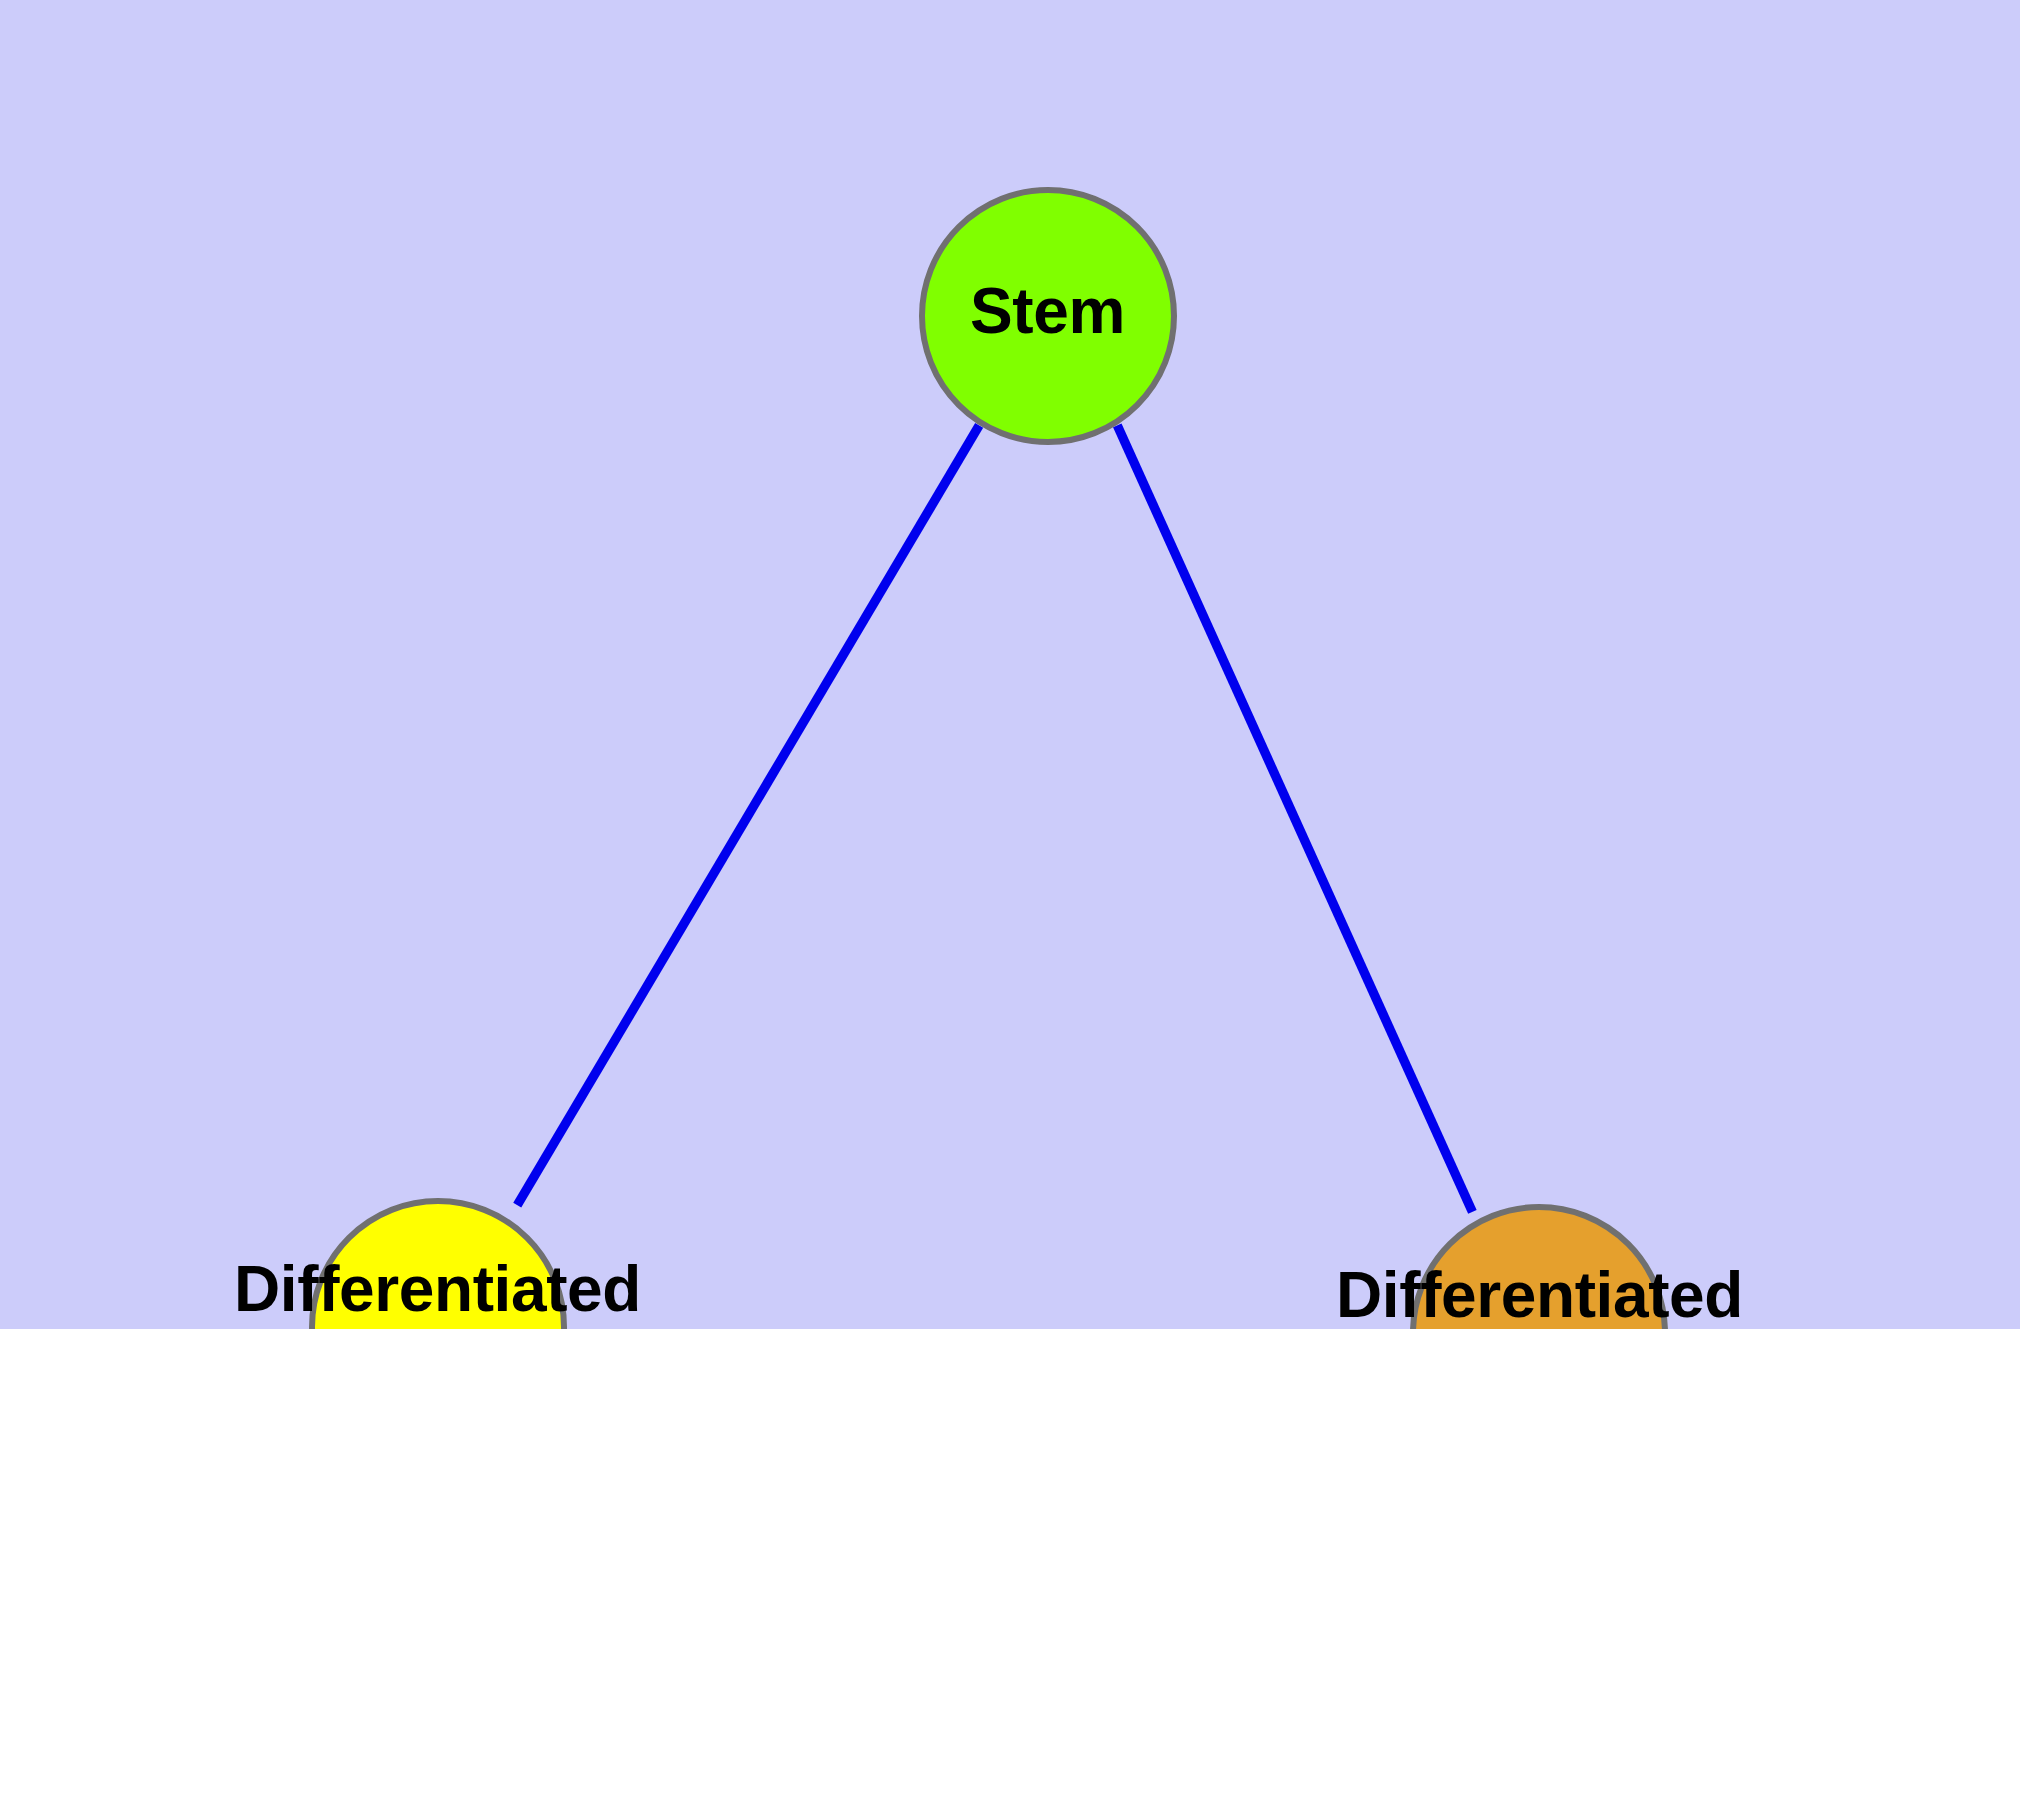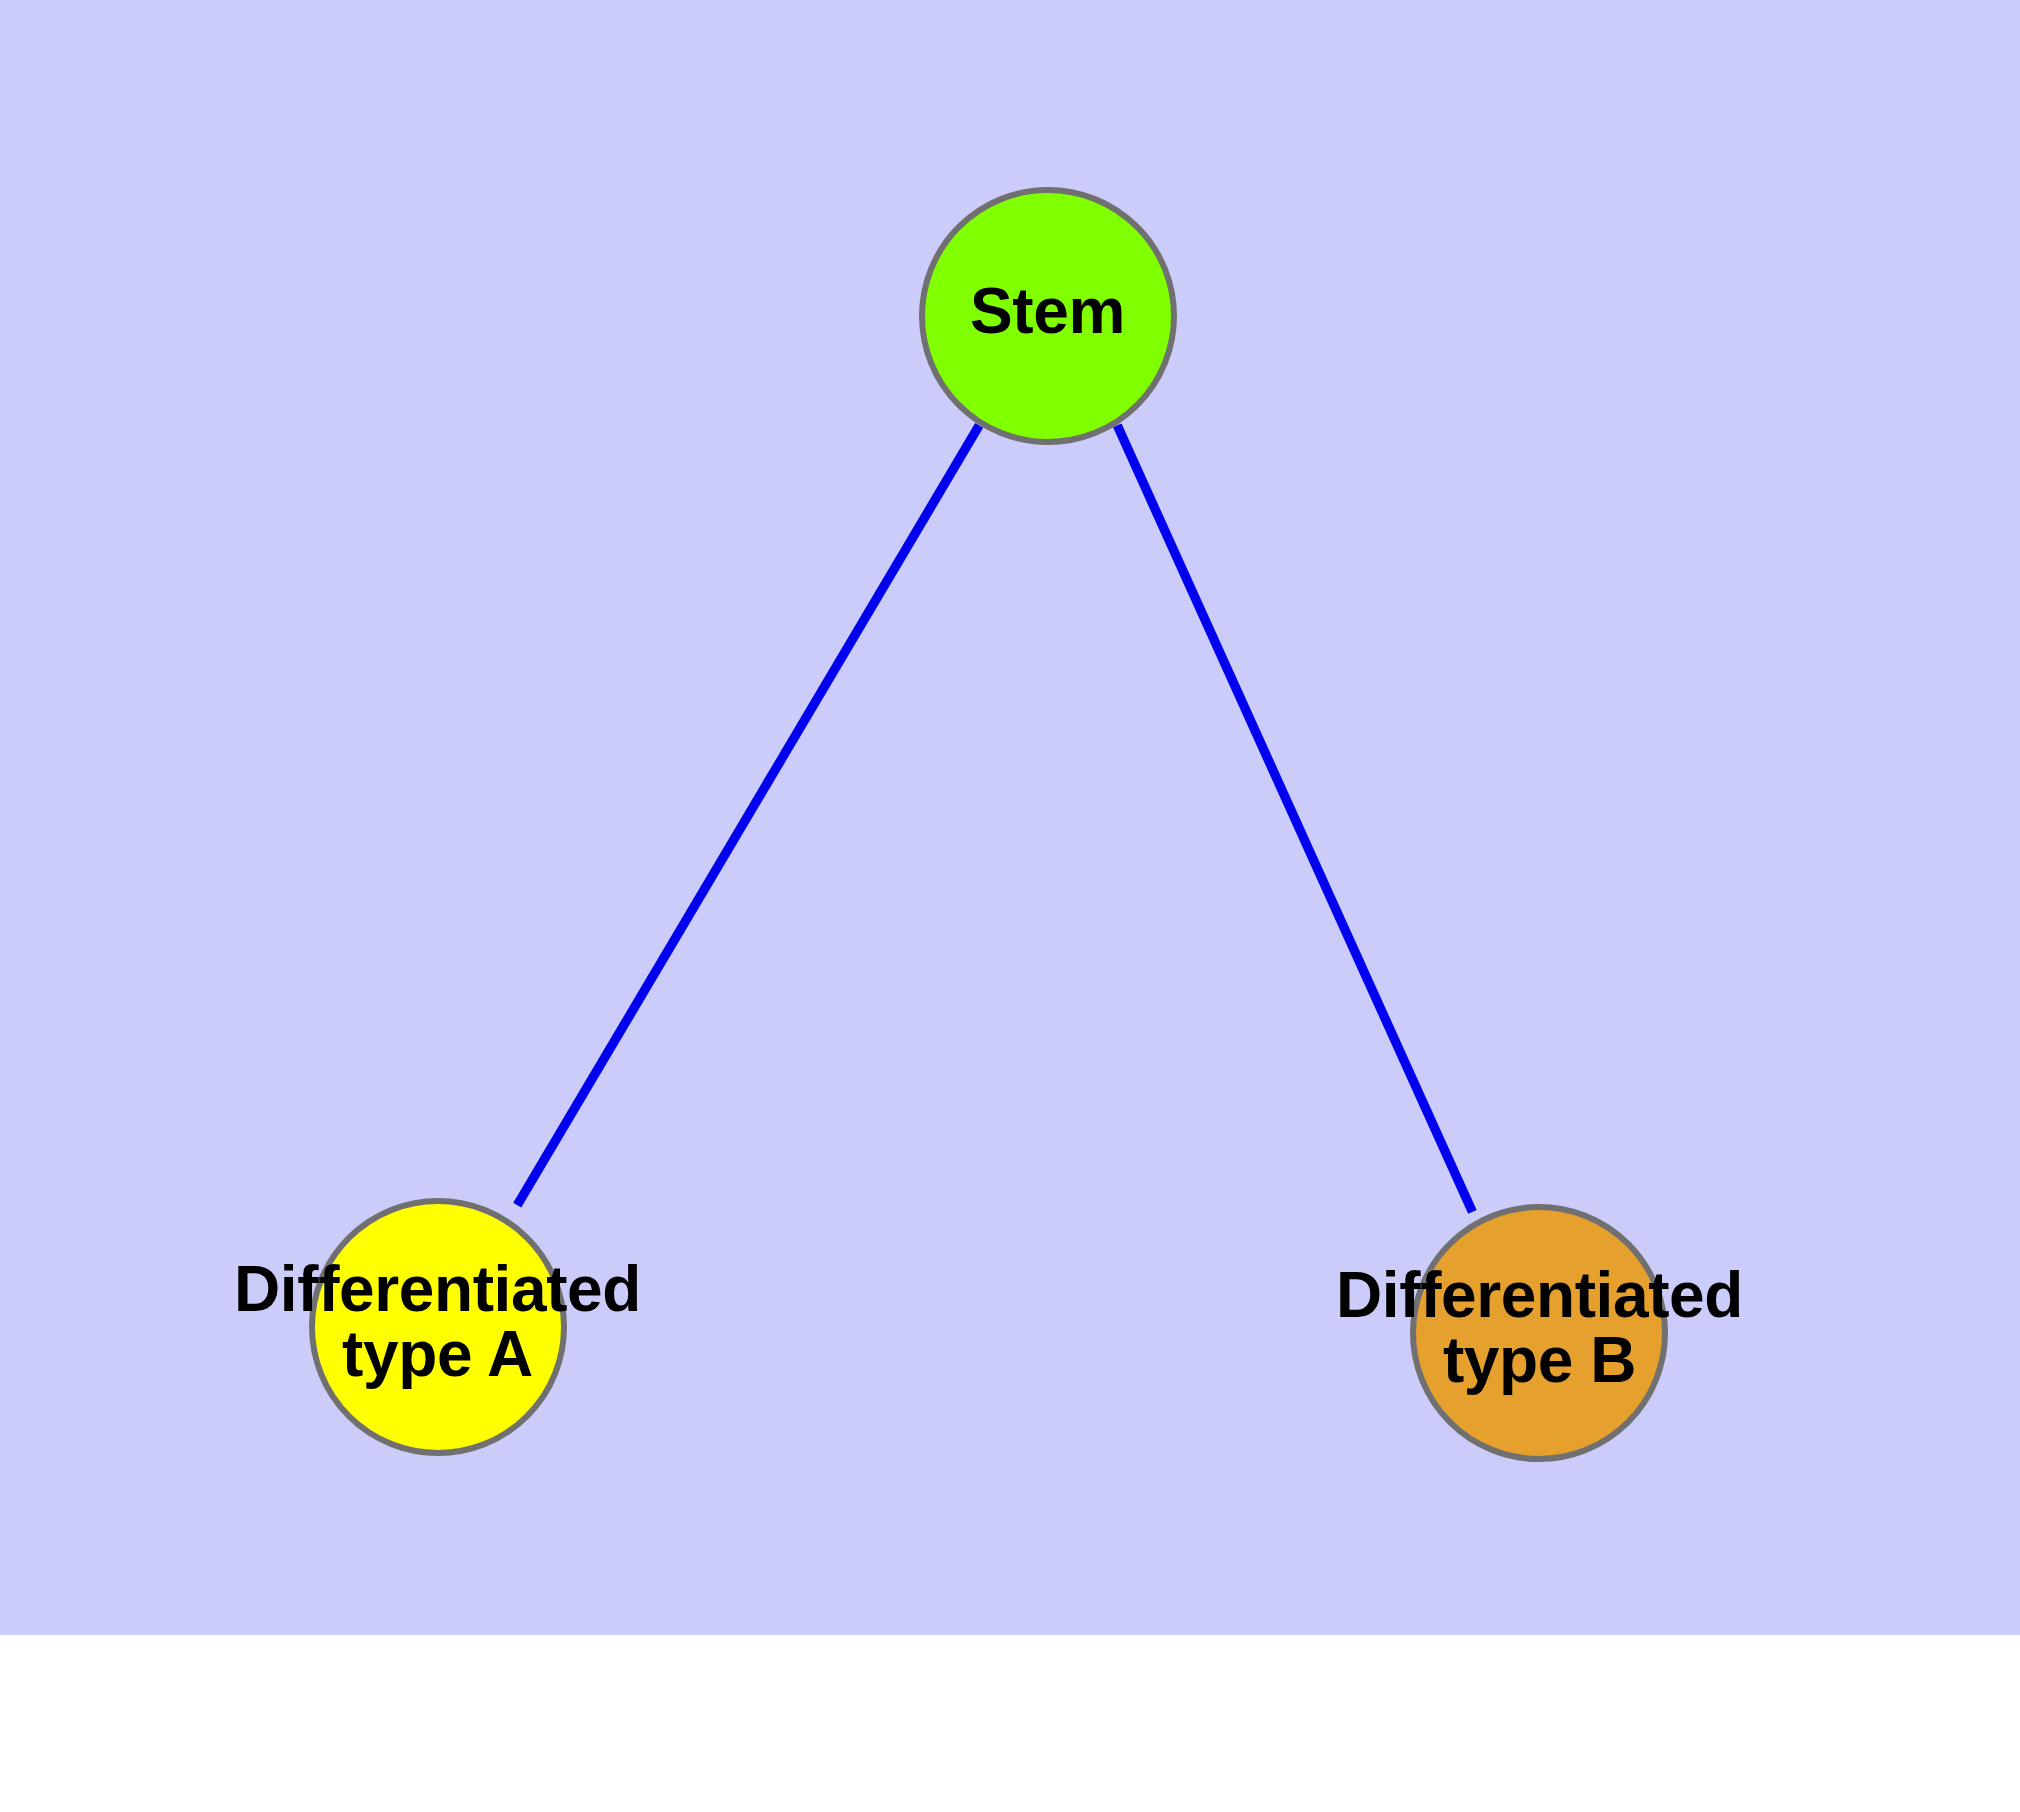--- a/index.html
+++ b/index.html
@@ -40,21 +40,21 @@
     color: #000000;
     line-height: 1.02;
     white-space: pre;
     letter-spacing: -0.4px;
     pointer-events: none;
   }
 </style>
 </head>
 <body>
 
-<div id="canvas" style="width: 2021px; height: 1635px;">
+<div id="canvas" style="width: 2021px; height: 1329px;">
 
   <div id="graph-bg" style="background: rgb(204, 204, 250);"></div>
 
   <svg id="edge-layer" viewBox="0 0 2384 2138" style="width: 2021px; height: 1812px;">
     <line id="edge-0" x1="1155" y1="502" x2="610" y2="1422" stroke="#0000ee" stroke-width="11" stroke-linecap="butt"></line>
     <line id="edge-1" x1="1318" y1="502" x2="1737" y2="1430" stroke="#0000ee" stroke-width="11" stroke-linecap="butt"></line>
   </svg>
 
   <div class="node" id="node-0" style="left: 919px; top: 187px; width: 258px; height: 258px; background: rgb(128, 255, 0); border-color: rgb(112, 112, 112);"></div>
   <div class="node" id="node-1" style="left: 309px; top: 1198px; width: 258px; height: 258px; background: rgb(255, 255, 0); border-color: rgb(112, 112, 112);"></div>

